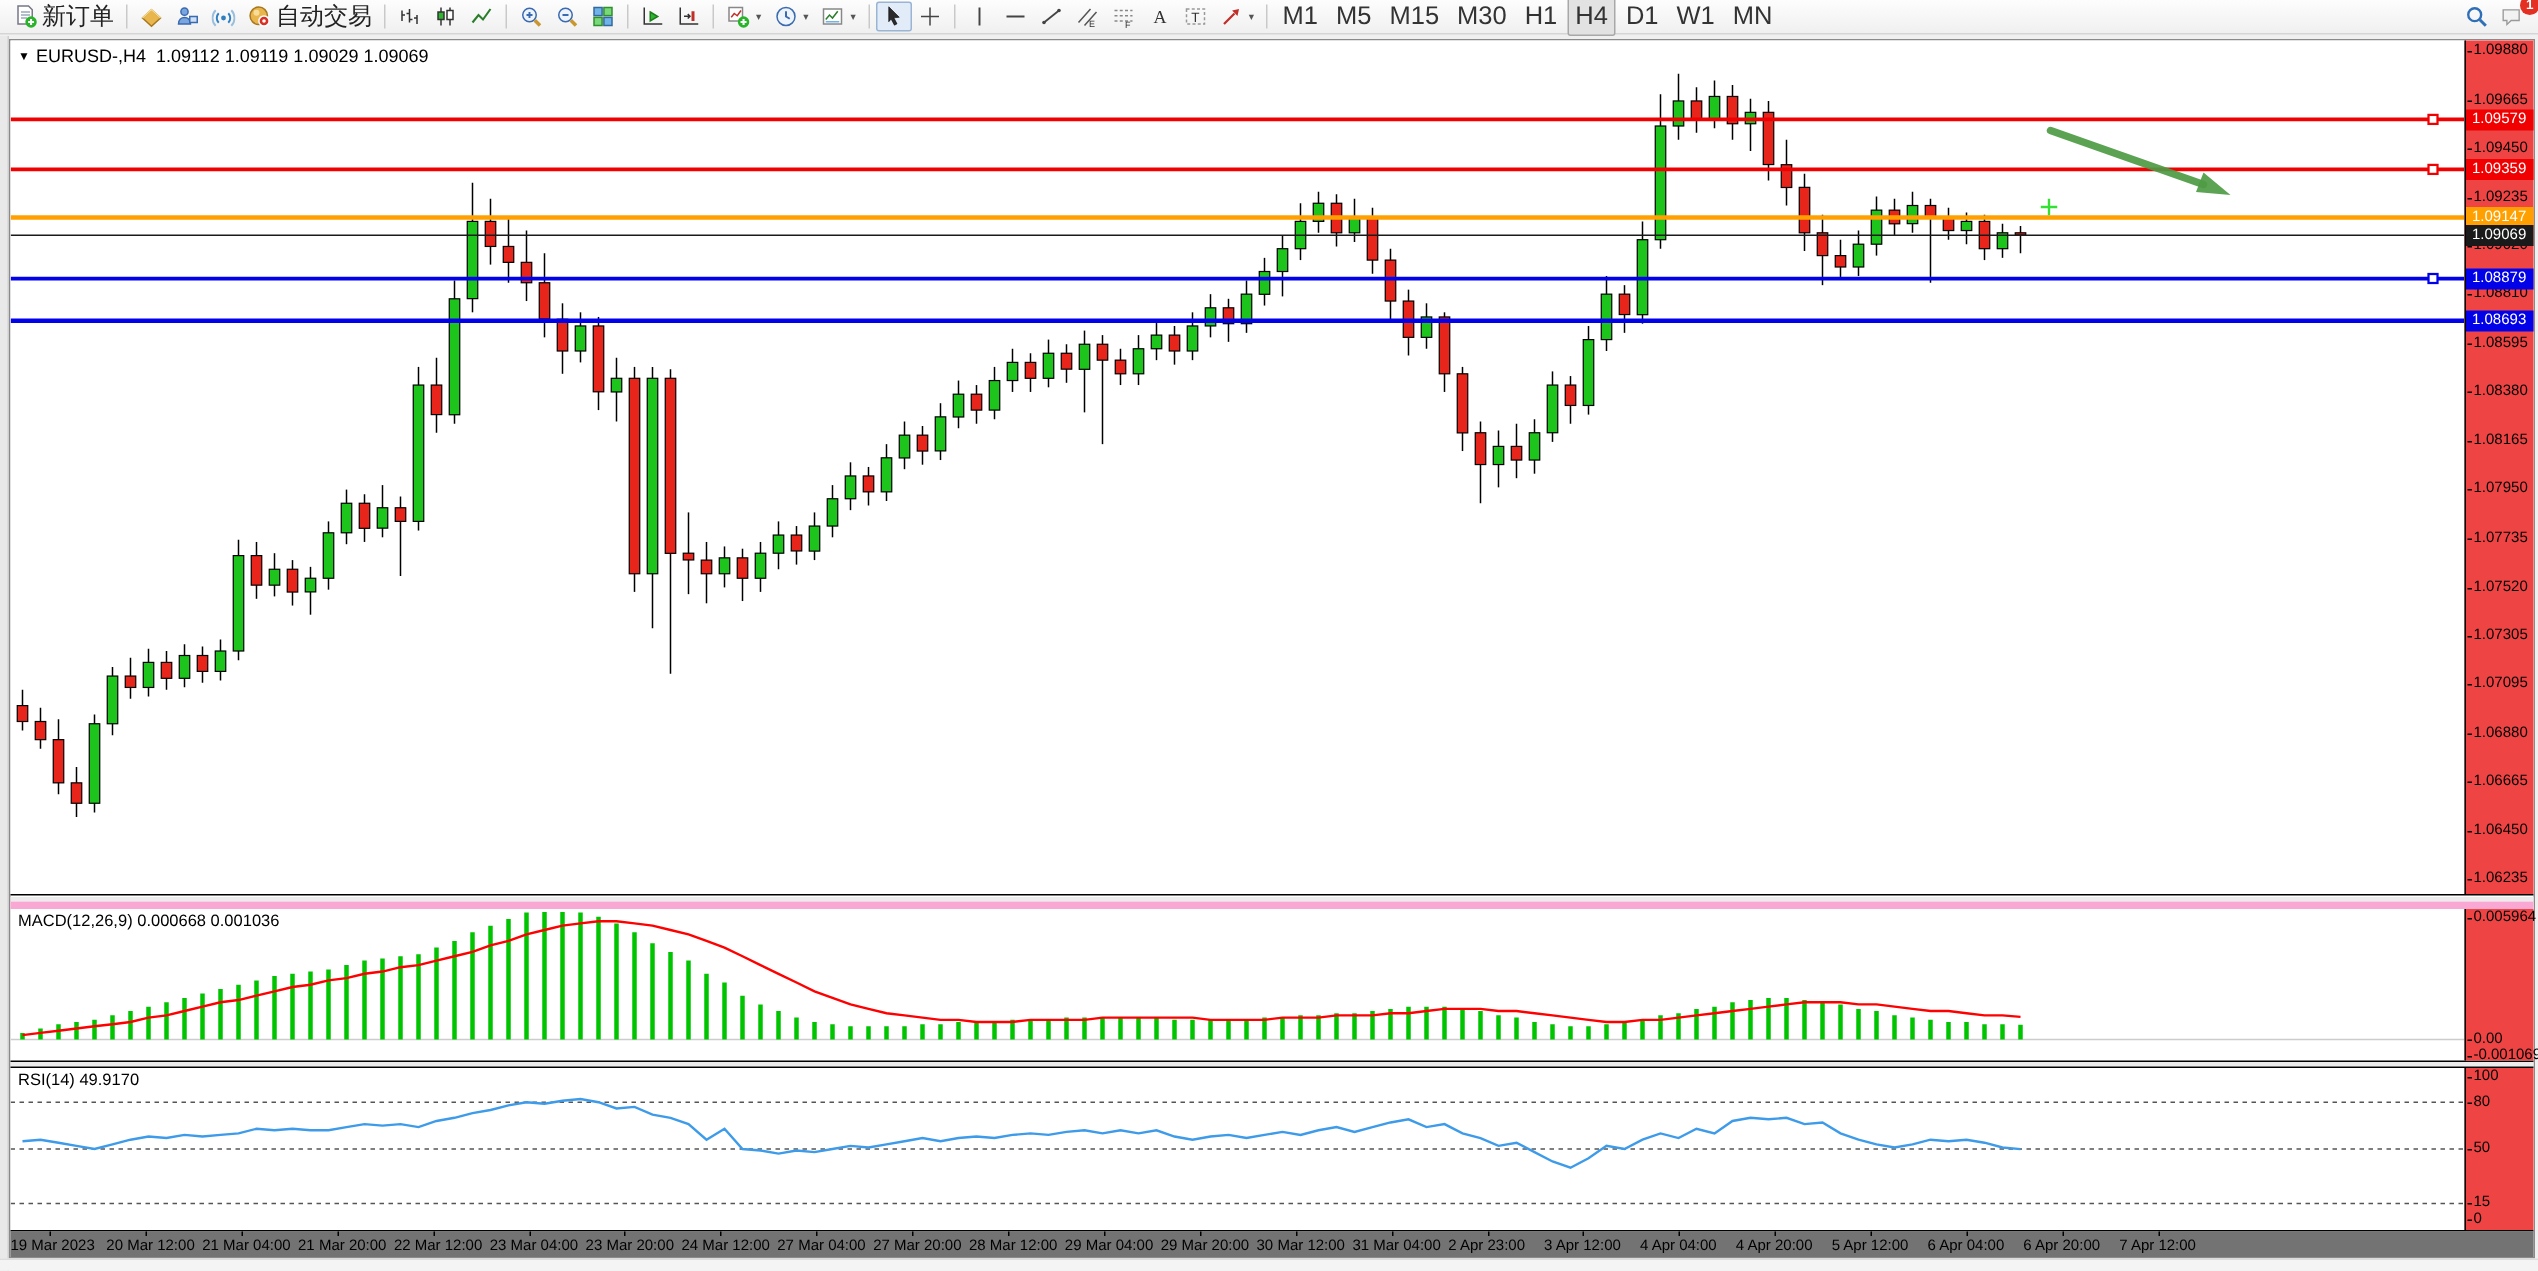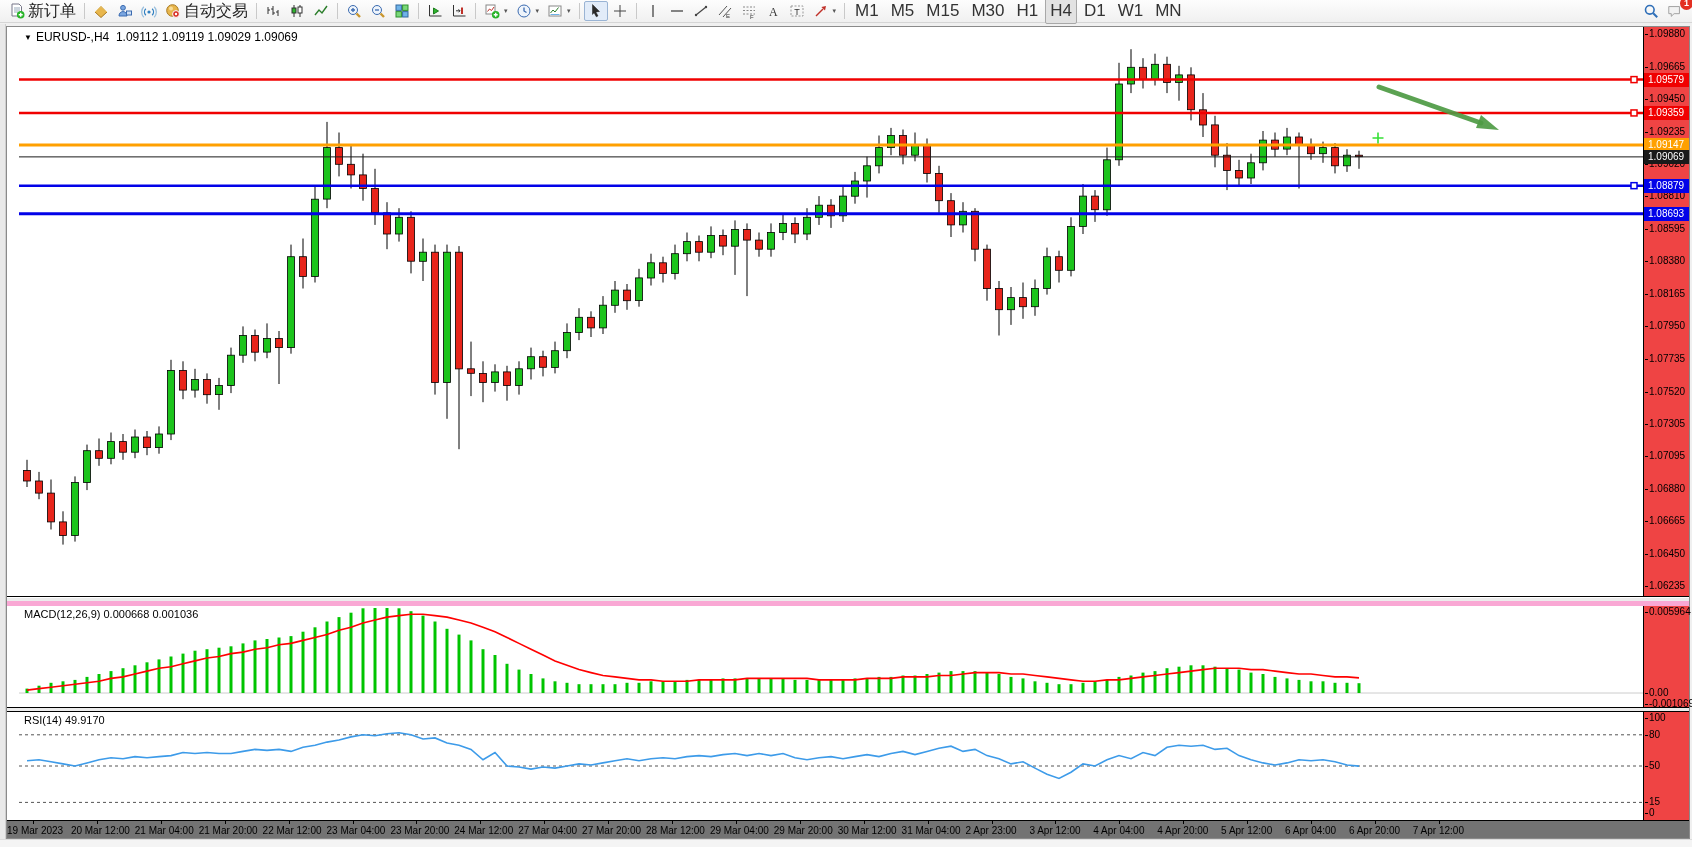--- a/index.html
+++ b/index.html
@@ -25,21 +25,21 @@
   #chat-badge { position:absolute; top:-4px; right:-6px; min-width:13px; height:13px;
     background:#e33022; border-radius:7px; color:#fff; font-size:9px; line-height:13px;
     text-align:center; padding:0 2px; font-weight:bold; }
 
   
   #left-strip { position:absolute; left:0; top:24px; bottom:0; width:6px;
     background:#e9e9e9; border-right:1px solid #cfcfcf; }
   #chart-win { position:absolute; left:6px; top:26px; width:1684px; height:813px;
     border:1px solid #8a8a8a; background:#fff; }
   .panel { position:absolute; left:0; width:1682px; background:#fff; }
-  .plot { position:absolute; left:12px; top:0; width:1636px; height:100%; overflow:hidden; }
+  .plot { position:absolute; left:0; top:0; width:1636px; height:100%; overflow:hidden; }
   .axis { position:absolute; left:1636px; width:46px; top:0; height:100%;
     border-left:1px solid #000; background:#ef4444; }
   #main-panel { top:0; height:570px; border-bottom:1px solid #000; }
   .splitter { position:absolute; left:0; width:1682px; height:3px; background:#ececec; }
   #split1 { top:571px; } #split2 { top:681px; }
   #macd-panel { top:574px; height:107px; border-top:5px solid #f9a8d4; border-bottom:1px solid #000;padding-left:10px; }
   #rsi-panel  { top:684px; height:110px; border-top:1px solid #000; border-bottom:1px solid #000; }
   #time-axis  { position:absolute; left:0; top:794px; width:1682px; height:17px; background:#737373; }
   .tick { position:absolute; left:5px; font-size:10px; color:#000; white-space:nowrap; }
   .tick::before { content:""; position:absolute; left:-4px; top:6px; width:3px; height:1px; background:#000; }

